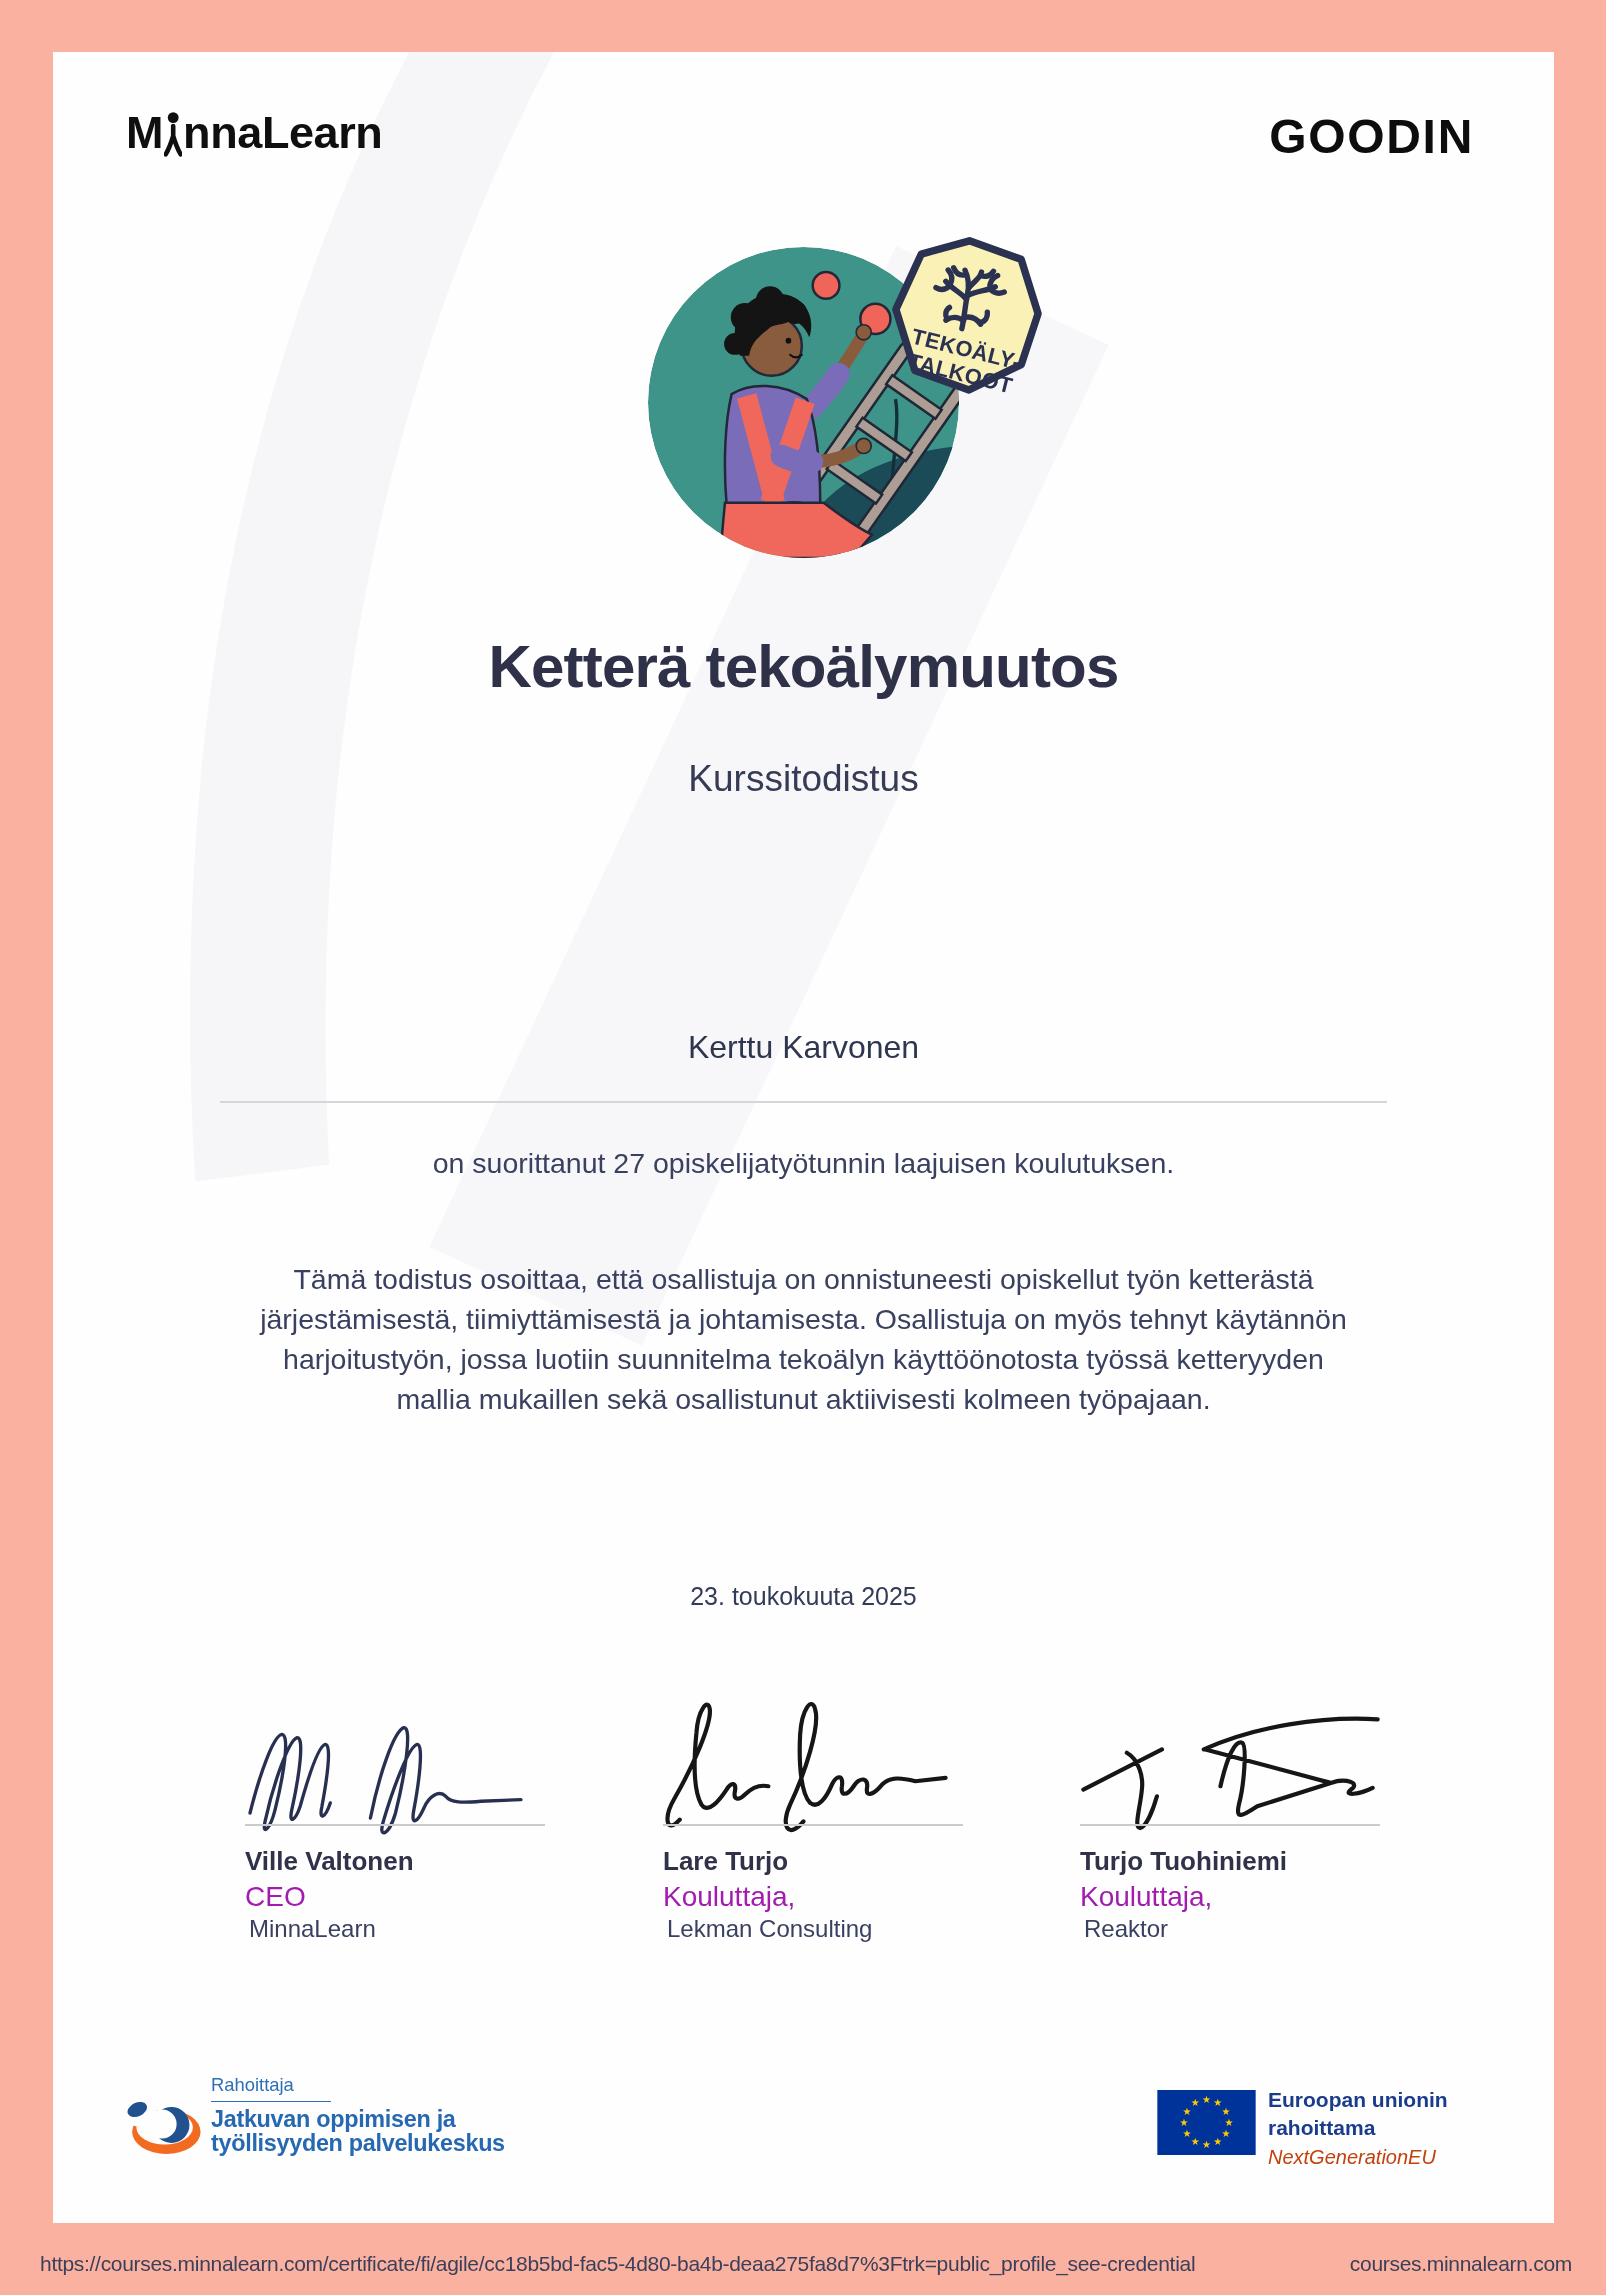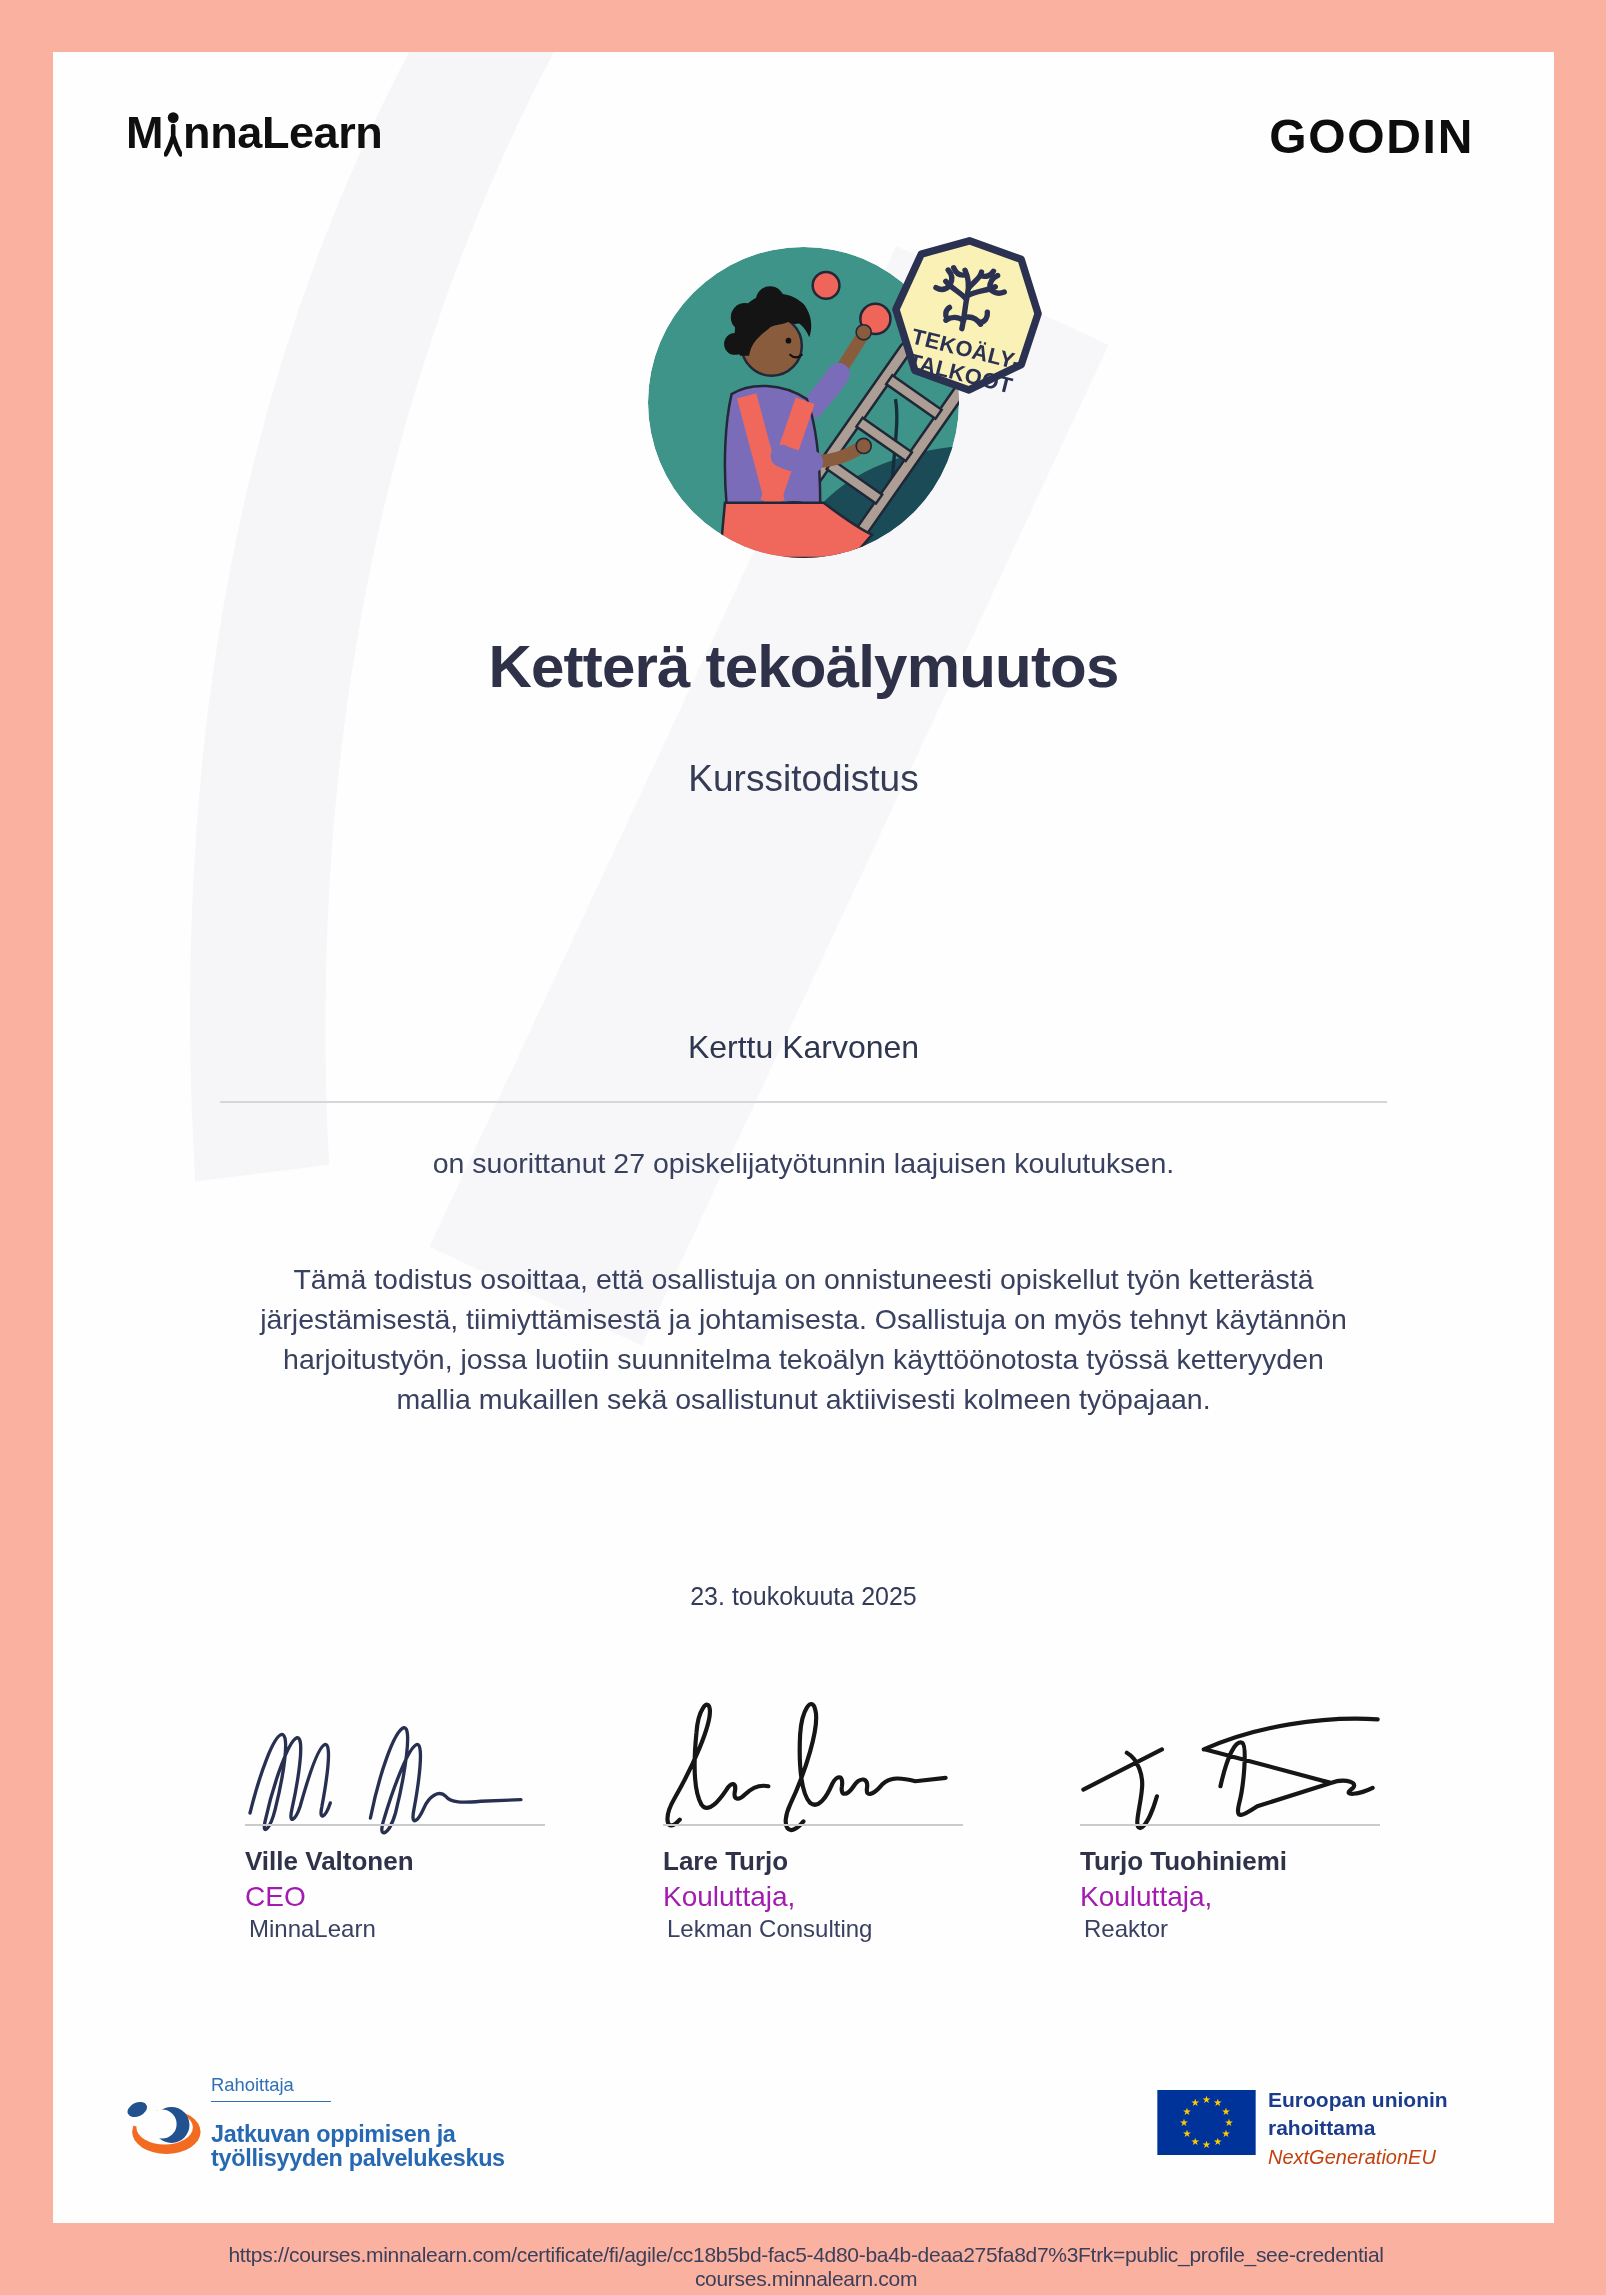--- a/index.html
+++ b/index.html
@@ -54,30 +54,30 @@
   .sig-name { position:absolute; left:0; top:152px; font-size:26px; font-weight:700; color:#2F3248; white-space:nowrap; }
   .sig-role { position:absolute; left:0; top:187px; font-size:28px; color:#a21caf; white-space:nowrap; }
   .sig-org  { position:absolute; left:4px; top:221px; font-size:24px; color:#3A4160; white-space:nowrap; }
 
   
   .jotpa-logo { position:absolute; left:74px; top:2047px; width:77px; height:57px; }
   .jotpa-text { position:absolute; left:158px; top:2022px; }
   .rahoittaja { display:inline-block; font-size:18.4px; color:#2E6FB5;
     border-bottom:1.7px solid #2E6FB5; padding:0 37px 5px 0; }
   .jotpa-line { font-size:23.4px; font-weight:600; color:#2668B1; line-height:24px; letter-spacing:-0.3px; }
-  .jotpa-text .jotpa-line:first-of-type { margin-top:20px; }
+  .jotpa-text .jotpa-line:first-of-type { margin-top:5px; }
 
   .eu-flag { position:absolute; left:1104px; top:2038px; width:99px; height:65px; }
   .eu-text { position:absolute; left:1215px; top:2034px; }
   .eu-line { font-size:21px; font-weight:700; color:#1B3C8C; line-height:28px; }
   .eu-sub { font-size:20px; color:#c2410c; margin-top:4.2px;font-style:italic; }
 
   
   .footer-bar { position:absolute; left:40px; right:35px; top:2243px; height:42px;
-    display:flex; justify-content:space-between; align-items:center;flex-direction:column; }
+    display:flex; justify-content:space-between; align-items:center; }
   .footer-url, .footer-site { font-size:21px; color:#3A3F5A; letter-spacing:-0.3px; white-space:nowrap; }
 </style>
 </head>
 <body>
 
 <div class="card">
 
   <svg class="watermark" viewBox="0 0 1794 2594" aria-hidden="true">
     <path d="M470,-80 Q120,520 170,1350 L330,1330 Q290,560 620,-40 Z" fill="#F6F6F8"></path>
     <g transform="rotate(25 860 880)">

